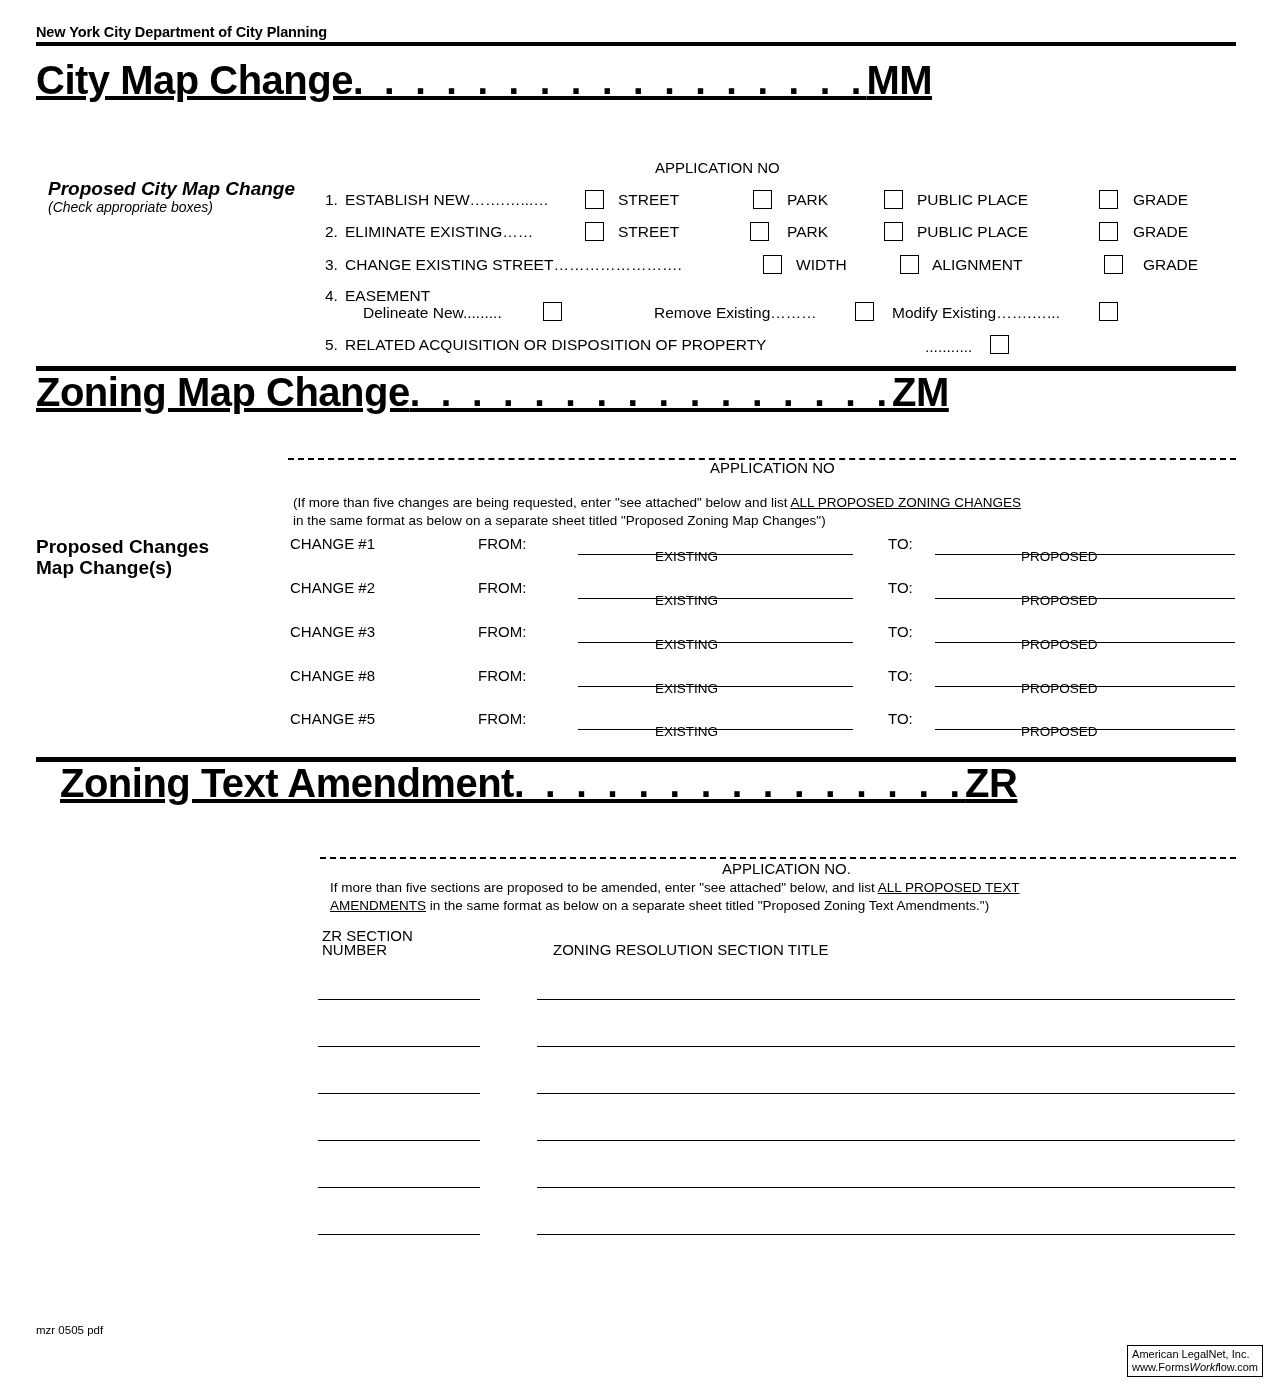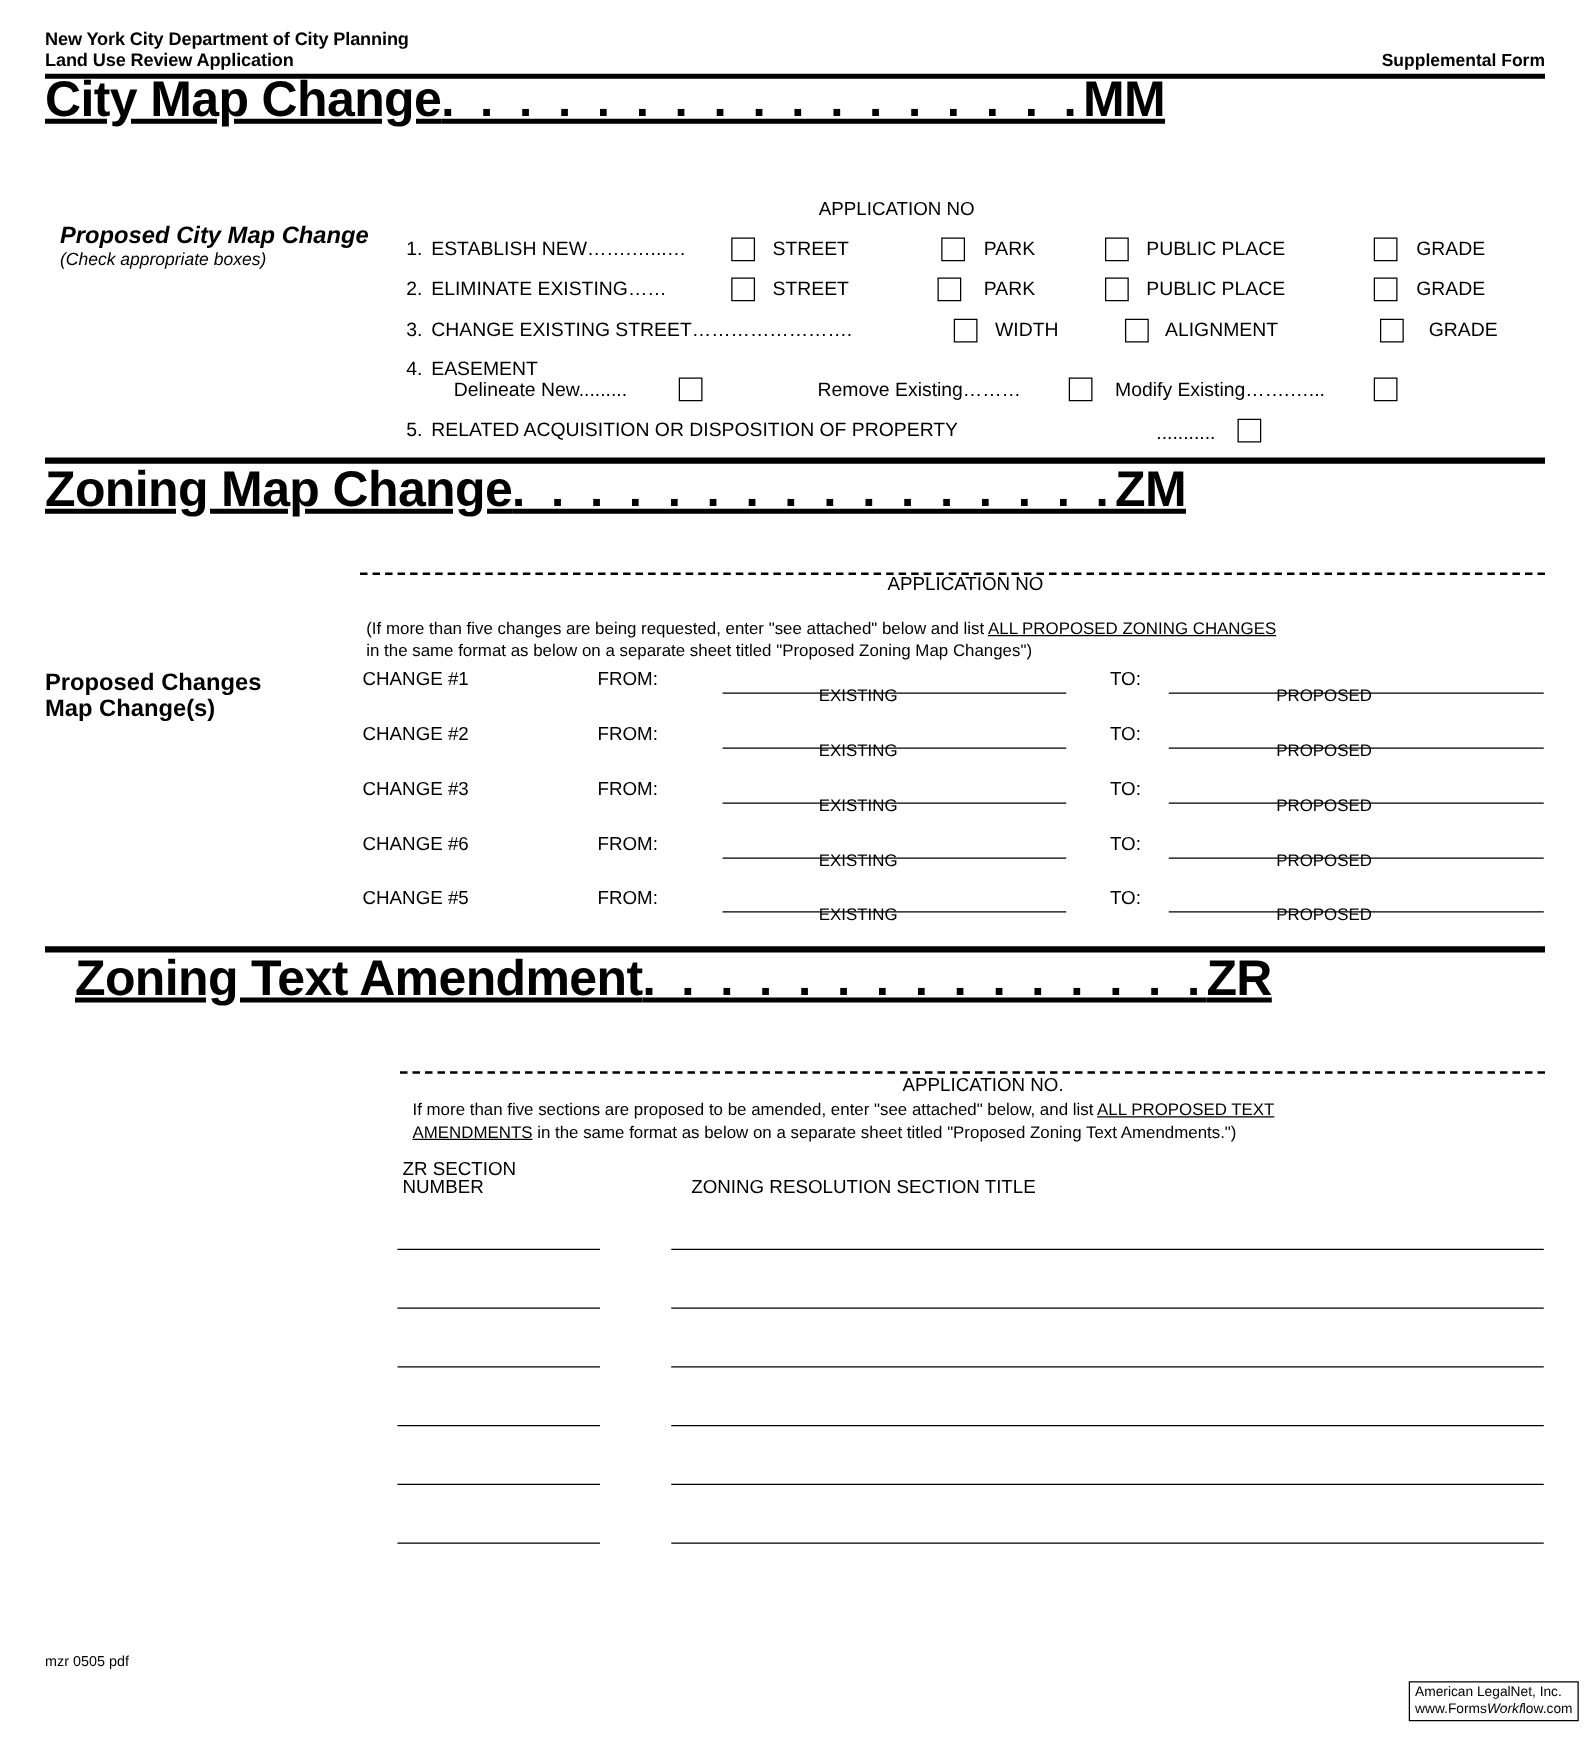--- a/index.html
+++ b/index.html
@@ -141,24 +141,20 @@
   u { text-decoration: underline; }
 </style>
 </head>
 <body>
 
 <div class="page">
 
   <div class="hdr">
     <div class="hdr-row">
       <div class="hdr-left-1">New York City Department of City Planning</div>
-    </div>
-    <div class="hdr-row">
-      <div class="hdr-left-2">Land Use Review Application</div>
-      <div class="hdr-right">Supplemental Form</div>
     </div>
     <div class="rule-thick"></div>
   </div>
 
   <div class="bigtitle" style="left:36px; top:58px;">
     <span>City Map Change</span><span class="dots">. . . . . . . . . . . . . . . . .</span><span class="code">MM</span>
   </div>
 
   <div class="txt-c" style="left:655px; top:159px; font-size:15px;">APPLICATION  NO</div>
 
@@ -254,21 +250,21 @@
   <div class="txt-c" style="left:290px; top:623px;">CHANGE #3</div>
   <div class="txt-c" style="left:478px; top:623px;">FROM:</div>
   <div class="solidline" style="left:578px; top:642px; width:275px;"></div>
   <div class="txt-c" style="left:578px; top:623px; width:275px; text-align:center; white-space:normal;"></div>
   <div class="txt-sm" style="left:655px; top:637px;">EXISTING</div>
   <div class="txt-c" style="left:888px; top:623px;">TO:</div>
   <div class="solidline" style="left:935px; top:642px; width:300px;"></div>
   <div class="txt-c" style="left:935px; top:623px; width:300px; text-align:center; white-space:normal;"></div>
   <div class="txt-sm" style="left:1021px; top:637px;">PROPOSED</div>
 
-  <div class="txt-c" style="left:290px; top:667px;">CHANGE #6</div>
+  <div class="txt-c" style="left:290px; top:667px;">CHANGE #8</div>
   <div class="txt-c" style="left:478px; top:667px;">FROM:</div>
   <div class="solidline" style="left:578px; top:686px; width:275px;"></div>
   <div class="txt-c" style="left:578px; top:667px; width:275px; text-align:center; white-space:normal;"></div>
   <div class="txt-sm" style="left:655px; top:681px;">EXISTING</div>
   <div class="txt-c" style="left:888px; top:667px;">TO:</div>
   <div class="solidline" style="left:935px; top:686px; width:300px;"></div>
   <div class="txt-c" style="left:935px; top:667px; width:300px; text-align:center; white-space:normal;"></div>
   <div class="txt-sm" style="left:1021px; top:681px;">PROPOSED</div>
 
   <div class="txt-c" style="left:290px; top:710px;">CHANGE #5</div>

